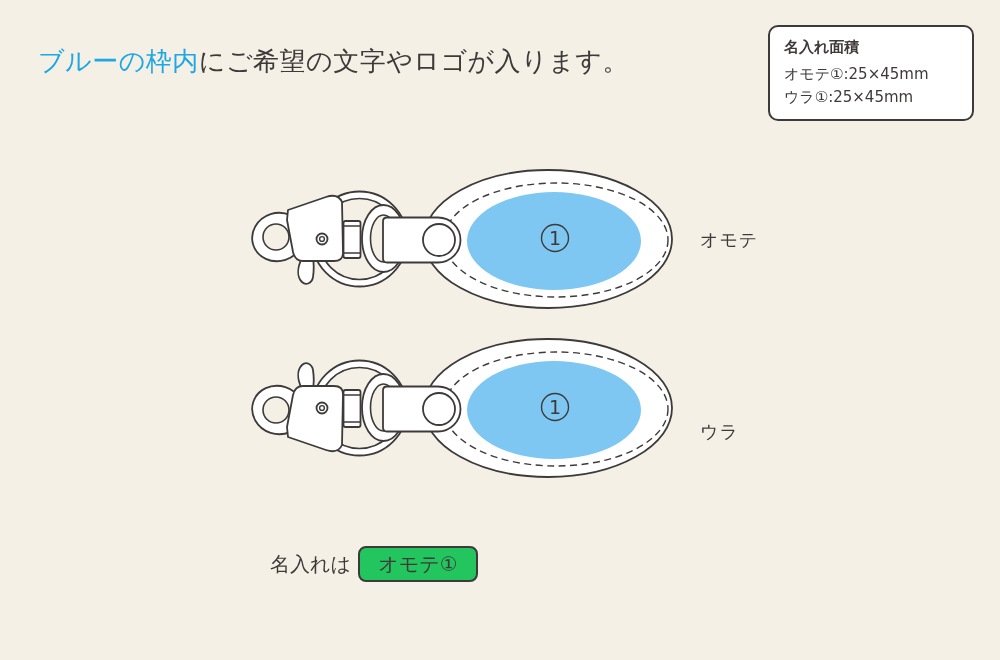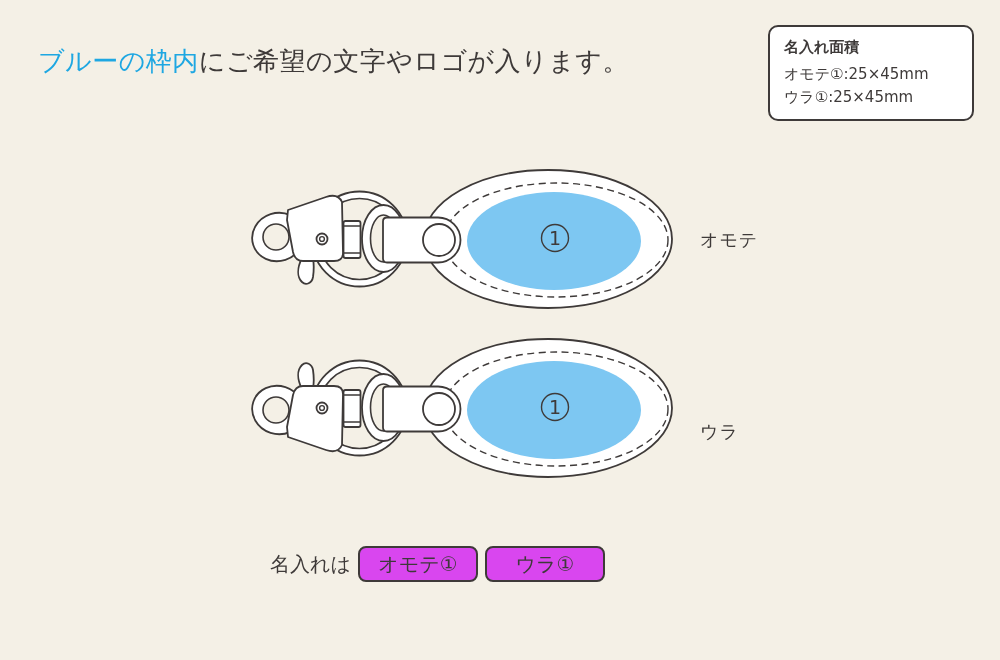--- a/index.html
+++ b/index.html
@@ -60,21 +60,21 @@
   .lbl1{top:228px;text-align:center;}
   .lbl2{top:397px;margin-top:23px;}
 
   
   .footer{
     position:absolute;left:257px;top:545px;height:38px;
     display:flex;align-items:center;gap:7px;white-space:nowrap;margin-left:13px;
   }
   .footer .txt{font-size:20px;color:var(--line);}
   .opt-box{
-    min-width:120px;height:36px;background:#d946ef;
+    min-width:120px;height:36px;background:#22c55e;
     border:2px solid var(--line);border-radius:8px;
     display:flex;align-items:center;justify-content:center;
     font-size:20px;color:var(--line);padding:0 12px;cursor:pointer;
   }
 </style>
 </head>
 <body>
 
 <div class="stage">
 
@@ -142,16 +142,15 @@
       <path class="metal" d="M48,50 L86,37 Q98,33 102,42 L103,93 Q103,101 94,101 L63,101 Q55,101 53,92 L47,60 Z"></path>
       <circle class="metal" cx="82" cy="79" r="5.5"></circle>
       <circle class="thin" cx="82" cy="79" r="2.4"></circle>
     </g>
   </svg>
   <div class="side-label lbl2">ウラ</div>
 
   <div class="footer">
     <span class="txt">名入れは</span>
     <span class="opt-box">オモテ①</span>
-    <span class="opt-box">ウラ①</span>
   </div>
 
 </div>
 
 </body></html>

